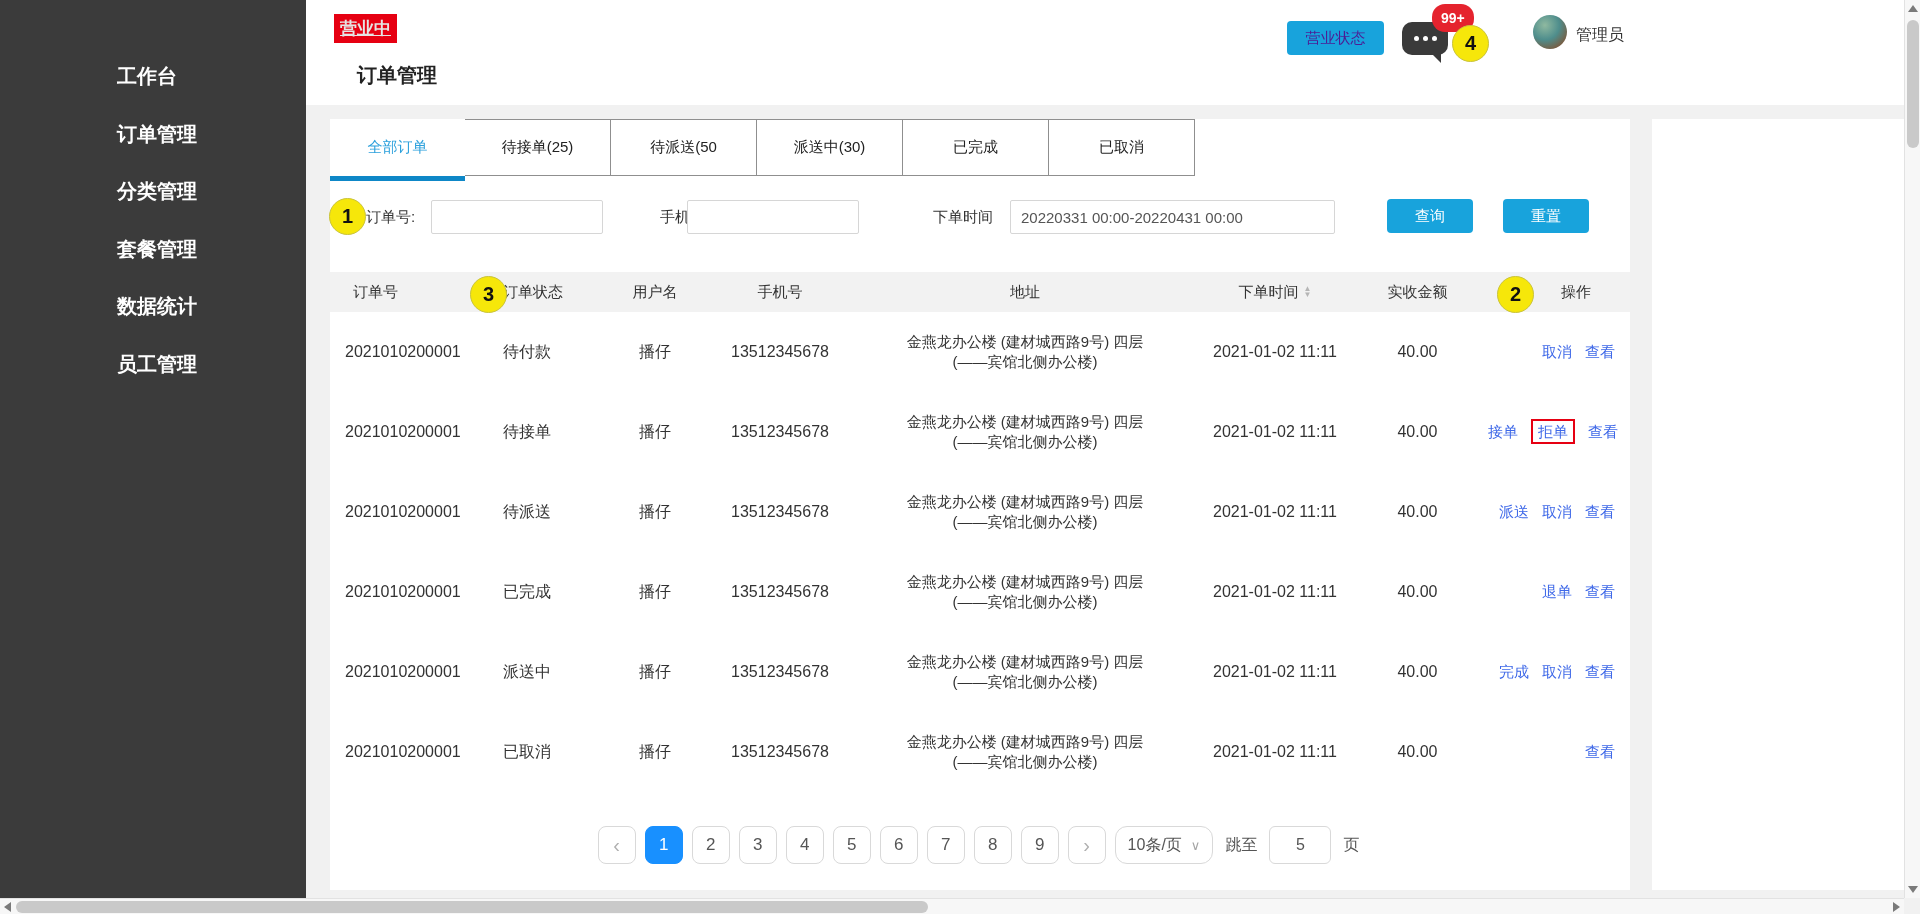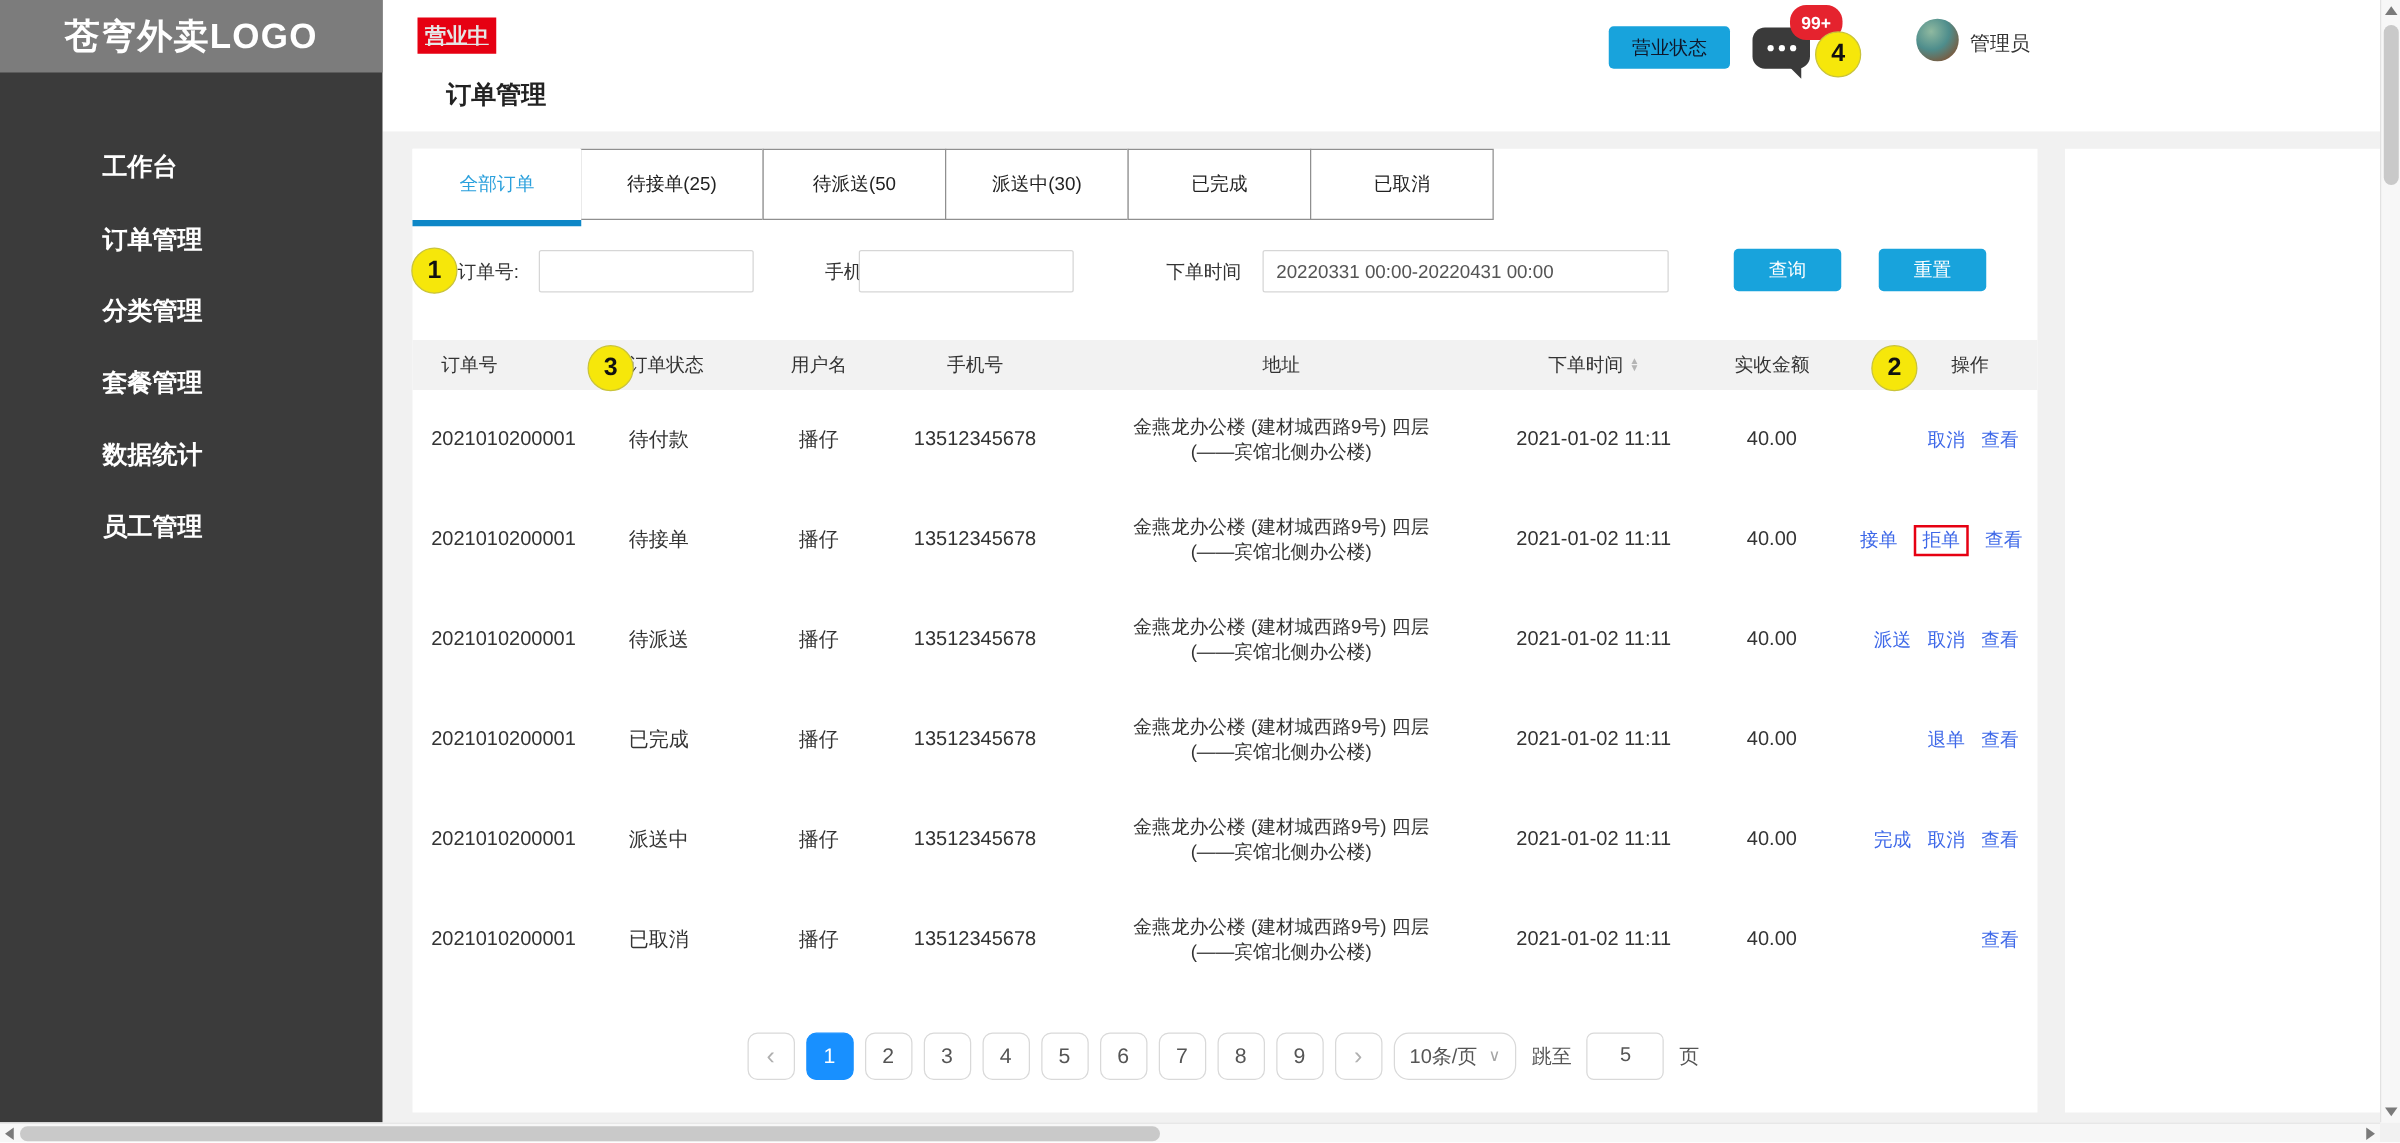--- a/index.html
+++ b/index.html
@@ -6,29 +6,29 @@
   html,body { width:1920px; height:914px; overflow:hidden; }
   body {
     font-family: "Liberation Sans", "DejaVu Sans", sans-serif;
     position: relative; background:#fff; color:#333;
   }
   
   .sidebar { position:absolute; left:0; top:0; width:306px; height:898px; background:#3b3b3b; z-index:5; }
   .logo { height:58px; background:#7c7c7c; color:#fff; font-size:28px; font-weight:bold;
           display:flex; align-items:center; justify-content:center; letter-spacing:1px; }
   .menu { margin-top:48px; }
-  .menu-item { height:57.5px; line-height:57.5px; padding-left:82px; color:#fff;
+  .menu-item { height:57.5px; line-height:57.5px; padding-left:117px; color:#fff;
                font-size:20px; font-weight:bold; cursor:pointer; white-space:nowrap; }
   
   .topbar { position:absolute; left:306px; top:0; width:1598px; height:105px; background:#fff; z-index:4; }
   .open-badge { position:absolute; left:28px; top:14px; background:#e60012; color:#e5e5e5;
                 font-size:17px; font-weight:bold; padding:3px 6px;text-decoration:underline; }
   .page-title { position:absolute; left:51px; top:62px; font-size:20px; font-weight:bold; color:#222; }
   .status-btn { position:absolute; left:981px; top:21px; width:97px; height:34px;
-                background:#18a3dc; color:#0f172a; border:none; border-radius:4px; font-size:15px; cursor:pointer; }
+                background:#18a3dc; color:#4c1d95; border:none; border-radius:4px; font-size:15px; cursor:pointer; }
   .chat { position:absolute; left:1096px; top:22px; width:46px; height:40px; cursor:pointer; }
   .chat .bubble { width:46px; height:33px; background:#3a3a3a; border-radius:10px;
                   display:flex; align-items:center; justify-content:center; gap:4px; }
   .chat .dot { width:5px; height:5px; border-radius:50%; background:#fff; }
   .chat .tail { position:absolute; right:7px; bottom:-1px; width:0; height:0;
                 border-left:11px solid transparent; border-top:11px solid #3a3a3a; }
   .msg-badge { position:absolute; left:1126px; top:4px; background:#e5232e; color:#fff;
                font-size:14px; font-weight:bold; border-radius:13px; padding:6px 9px; z-index:6; }
   .avatar { position:absolute; left:1227px; top:15px; width:34px; height:34px; border-radius:50%;
             background: radial-gradient(circle at 35% 30%, #8fb9a0 0%, #4e8d8c 45%, #7a5a3e 80%, #3c5f66 100%);
@@ -113,21 +113,20 @@
   .vscroll .thumb { position:absolute; left:2px; top:20px; width:12px; height:128px; background:#c9c9c9; border-radius:6px; cursor:pointer; }
   .v-arrow { position:absolute; left:3px; width:0; height:0; border-left:5px solid transparent; border-right:5px solid transparent; }
   .v-arrow.up { top:5px; border-bottom:7px solid #7a7a7a; }
   .v-arrow.down { bottom:5px; border-top:7px solid #7a7a7a; }
   .corner { position:absolute; left:1904px; top:898px; width:16px; height:16px; background:#f1f1f1; z-index:70; }
 </style>
 </head>
 <body>
 
 <div class="sidebar">
-  <div class="logo">苍穹外卖LOGO</div>
   <nav class="menu">
       <div class="menu-item">工作台</div>
       <div class="menu-item">订单管理</div>
       <div class="menu-item">分类管理</div>
       <div class="menu-item">套餐管理</div>
       <div class="menu-item">数据统计</div>
       <div class="menu-item">员工管理</div>
     </nav>
 </div>
 

